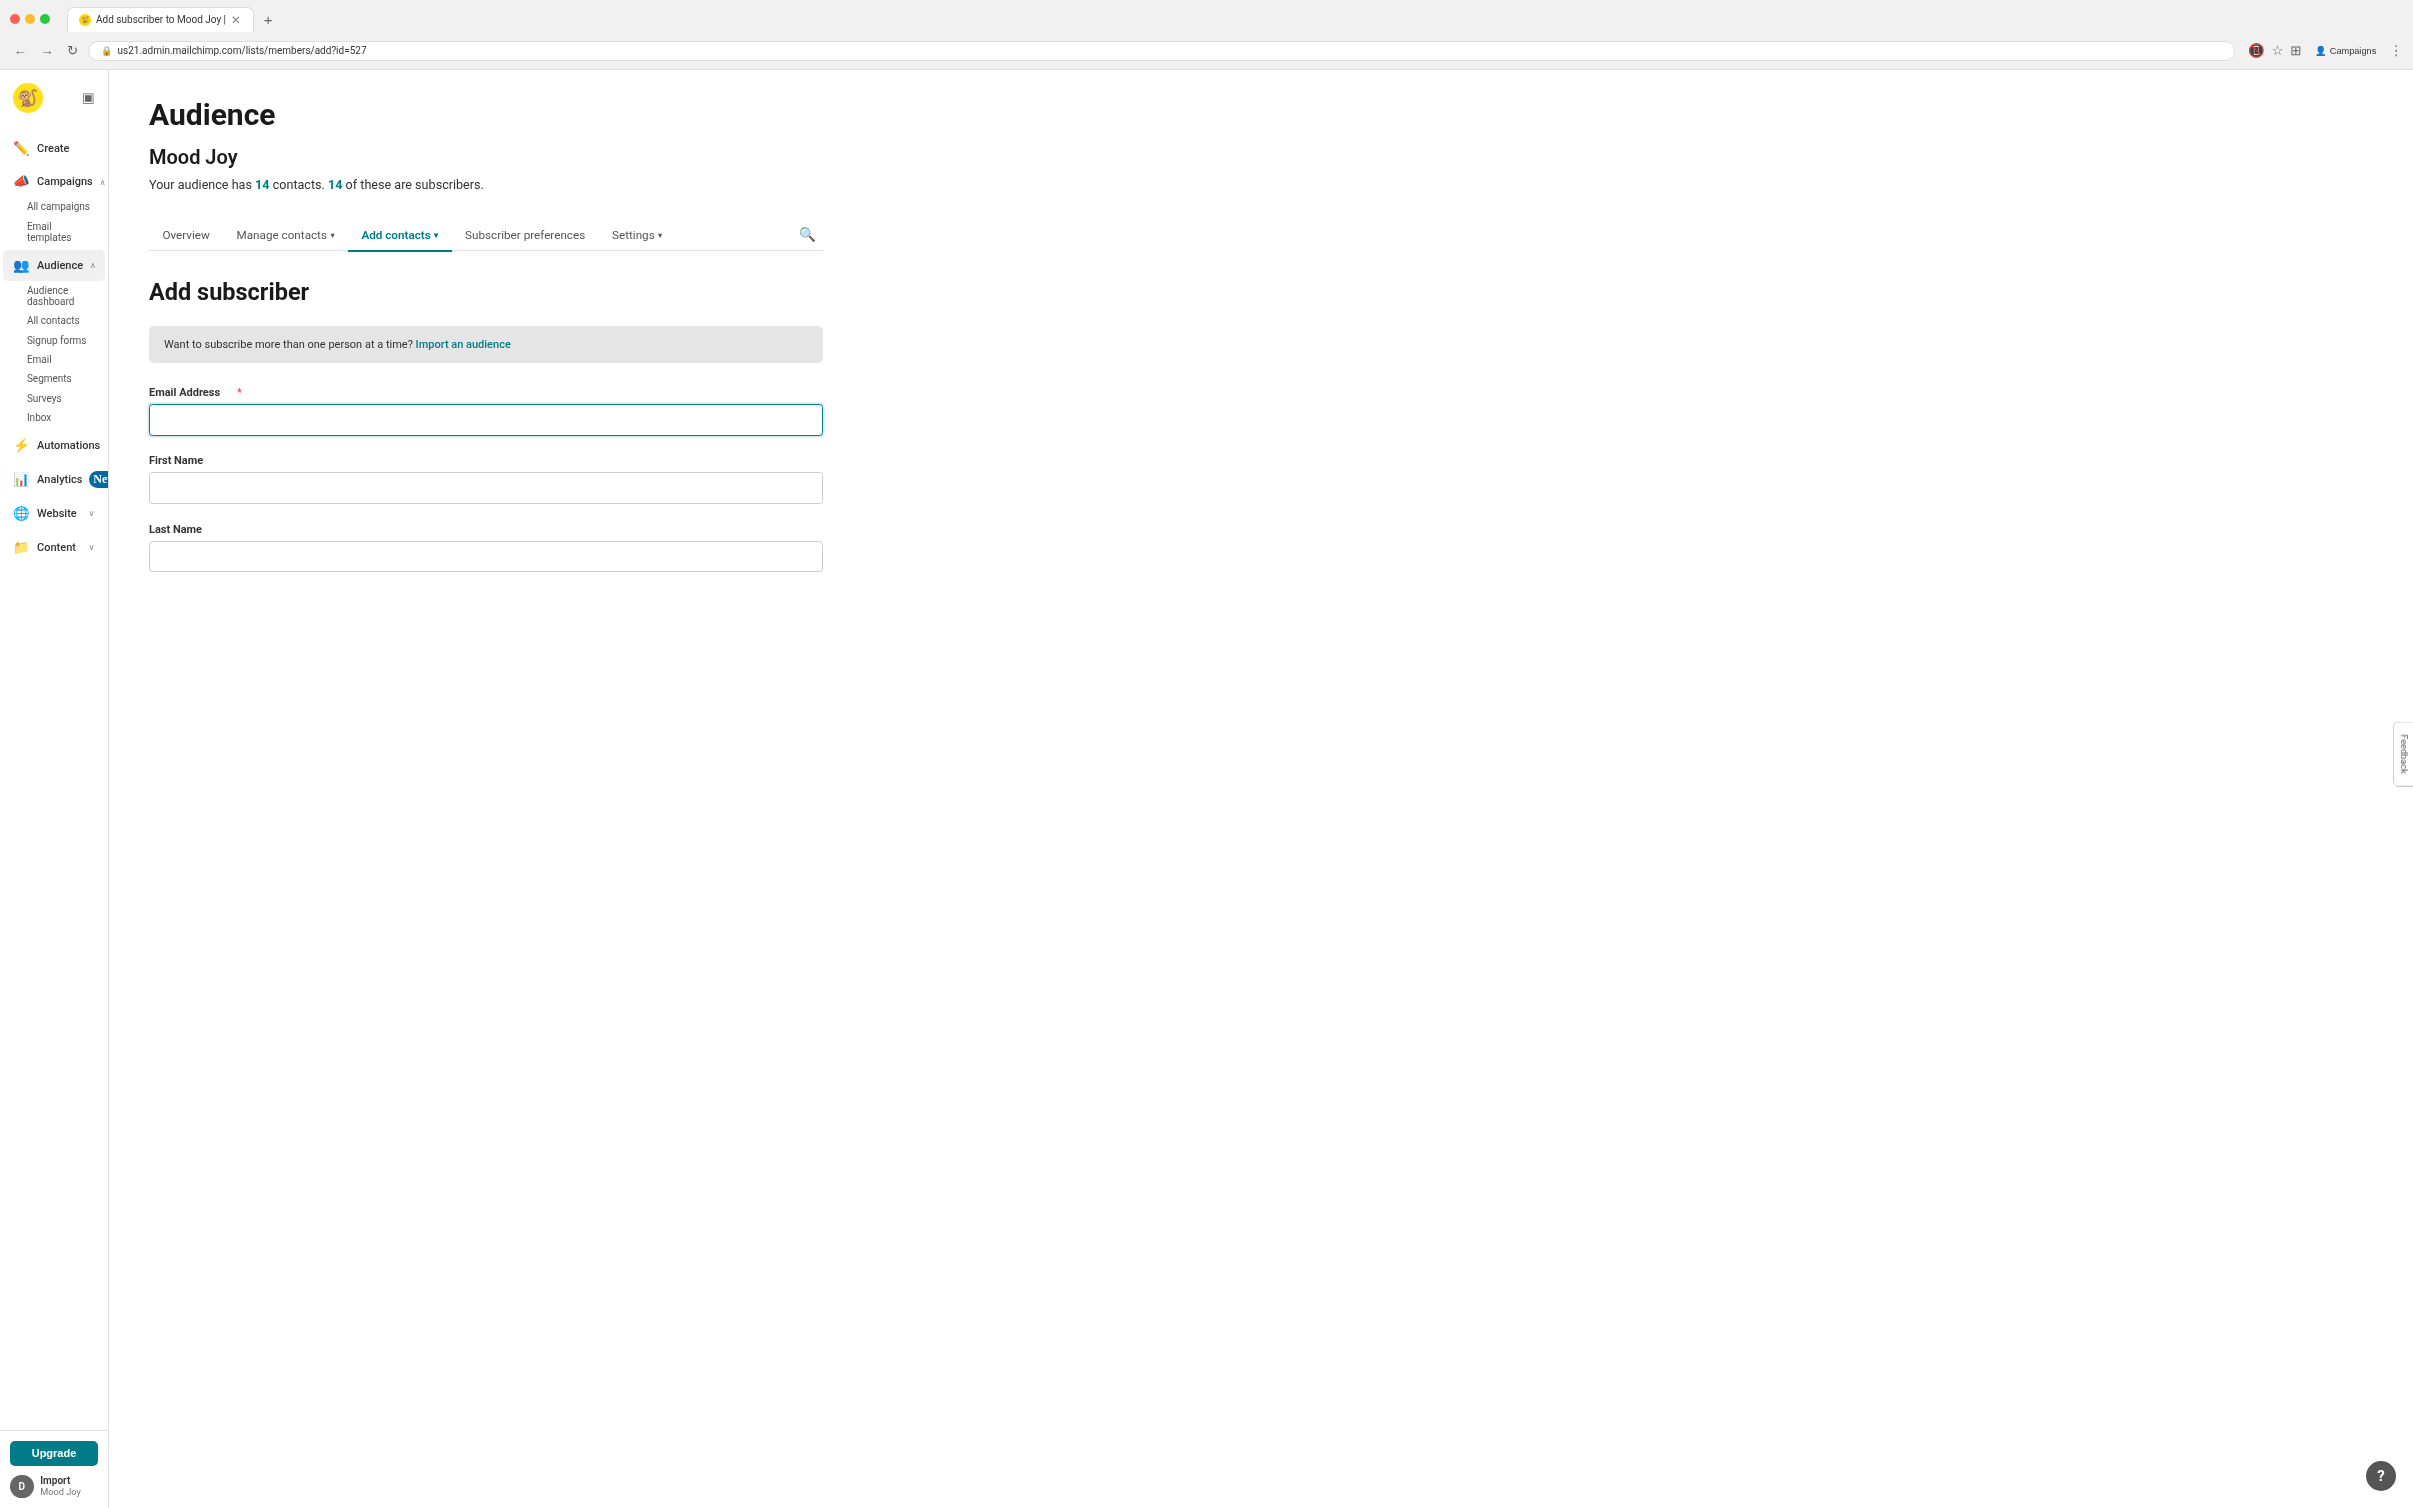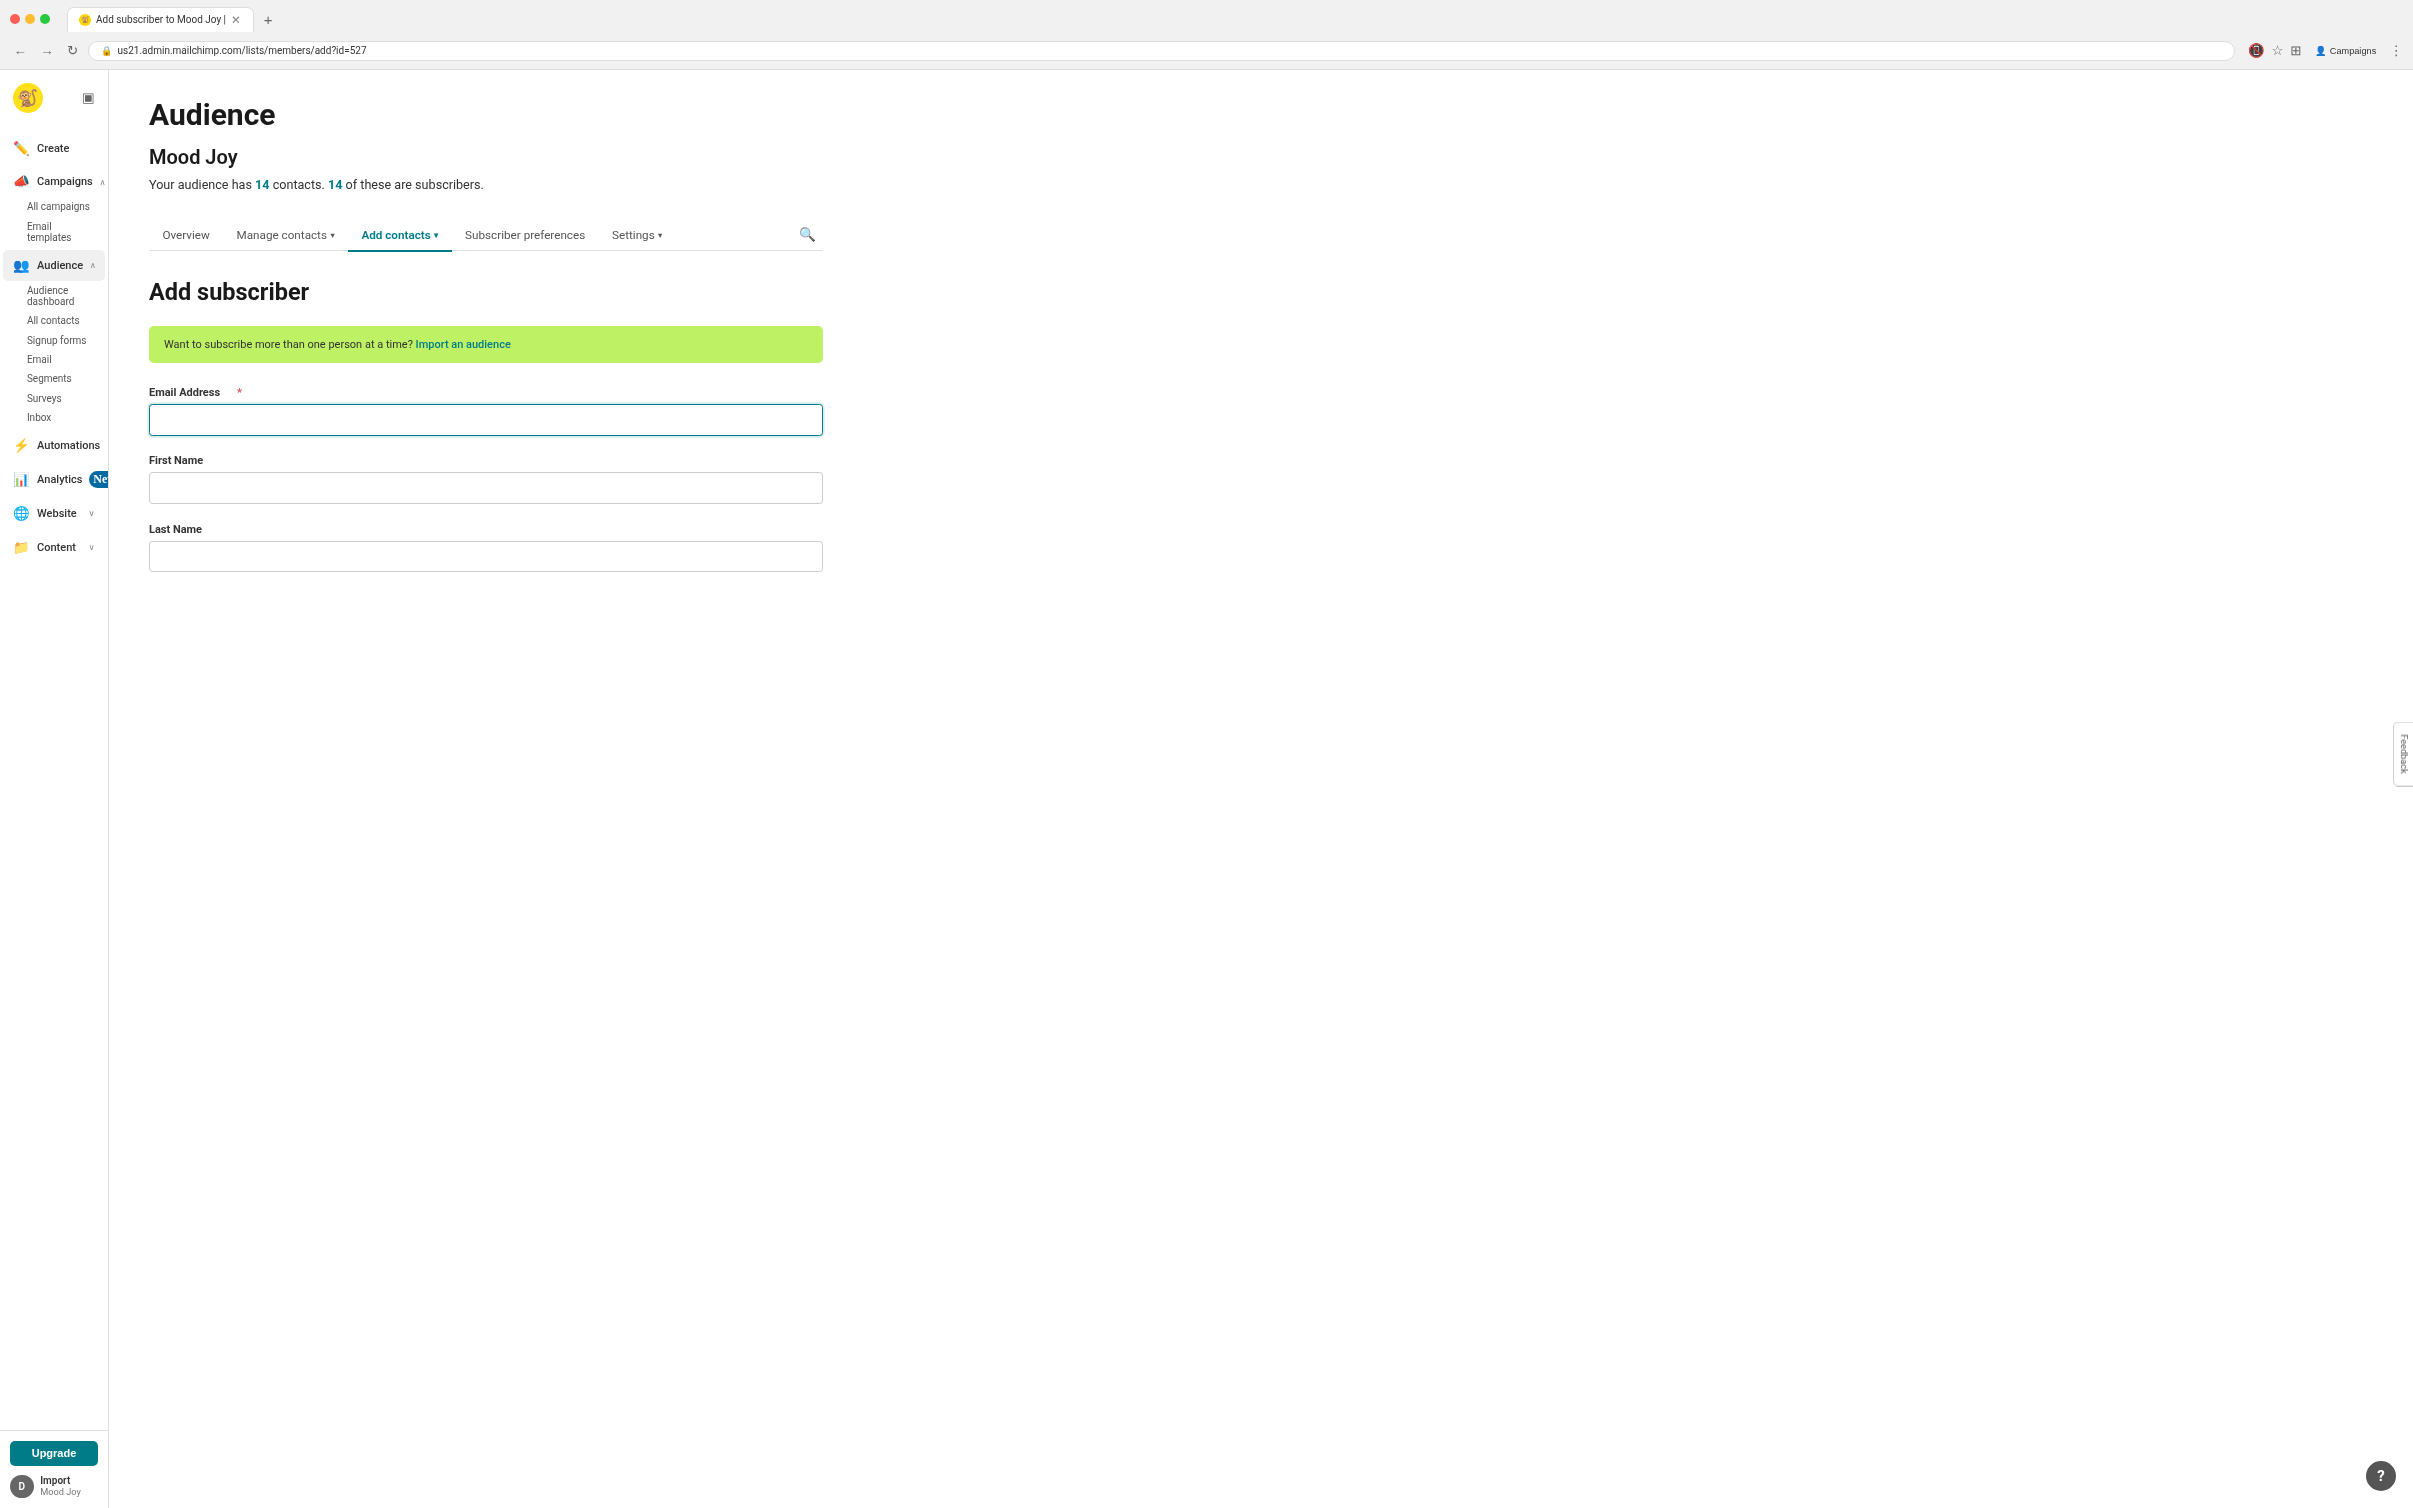--- a/index.html
+++ b/index.html
@@ -64,21 +64,21 @@
 
     
     .nav-tabs { display: flex; align-items: center; gap: 0; border-bottom: 1.7px solid #e0e0e0; margin-bottom: 27px; }
     .nav-tab { padding: 8.4px 13.4px; font-size: 11.7px; color: #555; cursor: pointer; border-bottom: 2.5px solid transparent; margin-bottom: -1.7px; display: flex; align-items: center; gap: 3.4px; white-space: nowrap; }
     .nav-tab.active { color: #007c89; border-bottom-color: #007c89; font-weight: 600; }
     .nav-tab-chevron { font-size: 8.4px; }
     .nav-tab-search { margin-left: auto; padding: 6.7px; color: #555; cursor: pointer; }
 
     
     .section-title { font-size: 23.5px; font-weight: 700; color: #1a1a1a; margin-bottom: 20px; }
-    .info-banner { background: #bef264; border-radius: 5px; padding: 11.7px 15px; font-size: 11px; color: #333; margin-bottom: 23.5px; }
+    .info-banner { background: #e5e5e5; border-radius: 5px; padding: 11.7px 15px; font-size: 11px; color: #333; margin-bottom: 23.5px; }
     .info-banner a { color: #007c89; text-decoration: none; font-weight: 500; }
 
     .form-field { margin-bottom: 18.4px; }
     .field-label { font-size: 11px; font-weight: 700; color: #333; margin-bottom: 5px; display: flex; align-items: flex-end; gap: 17px; }
     .required-star { color: #e84c4c; }
     .field-input { width: 100%; border: 1.3px solid #ccc; border-radius: 3.4px; padding: 8.4px 10px; font-size: 11.7px; color: #333; outline: none; }
     .field-input.focused { border-color: #007c89; box-shadow: 0 0 0 1.7px rgba(0,124,137,0.15); }
 
     
     .feedback-tab { position: fixed; right: -23.5px; top: 50%; transform: translateY(-50%) rotate(90deg); background: #fff; border: 0.8px solid #ccc; border-radius: 0 0 5px 5px; padding: 5px 11.7px; font-size: 9.2px; color: #555; cursor: pointer; z-index: 100; }

